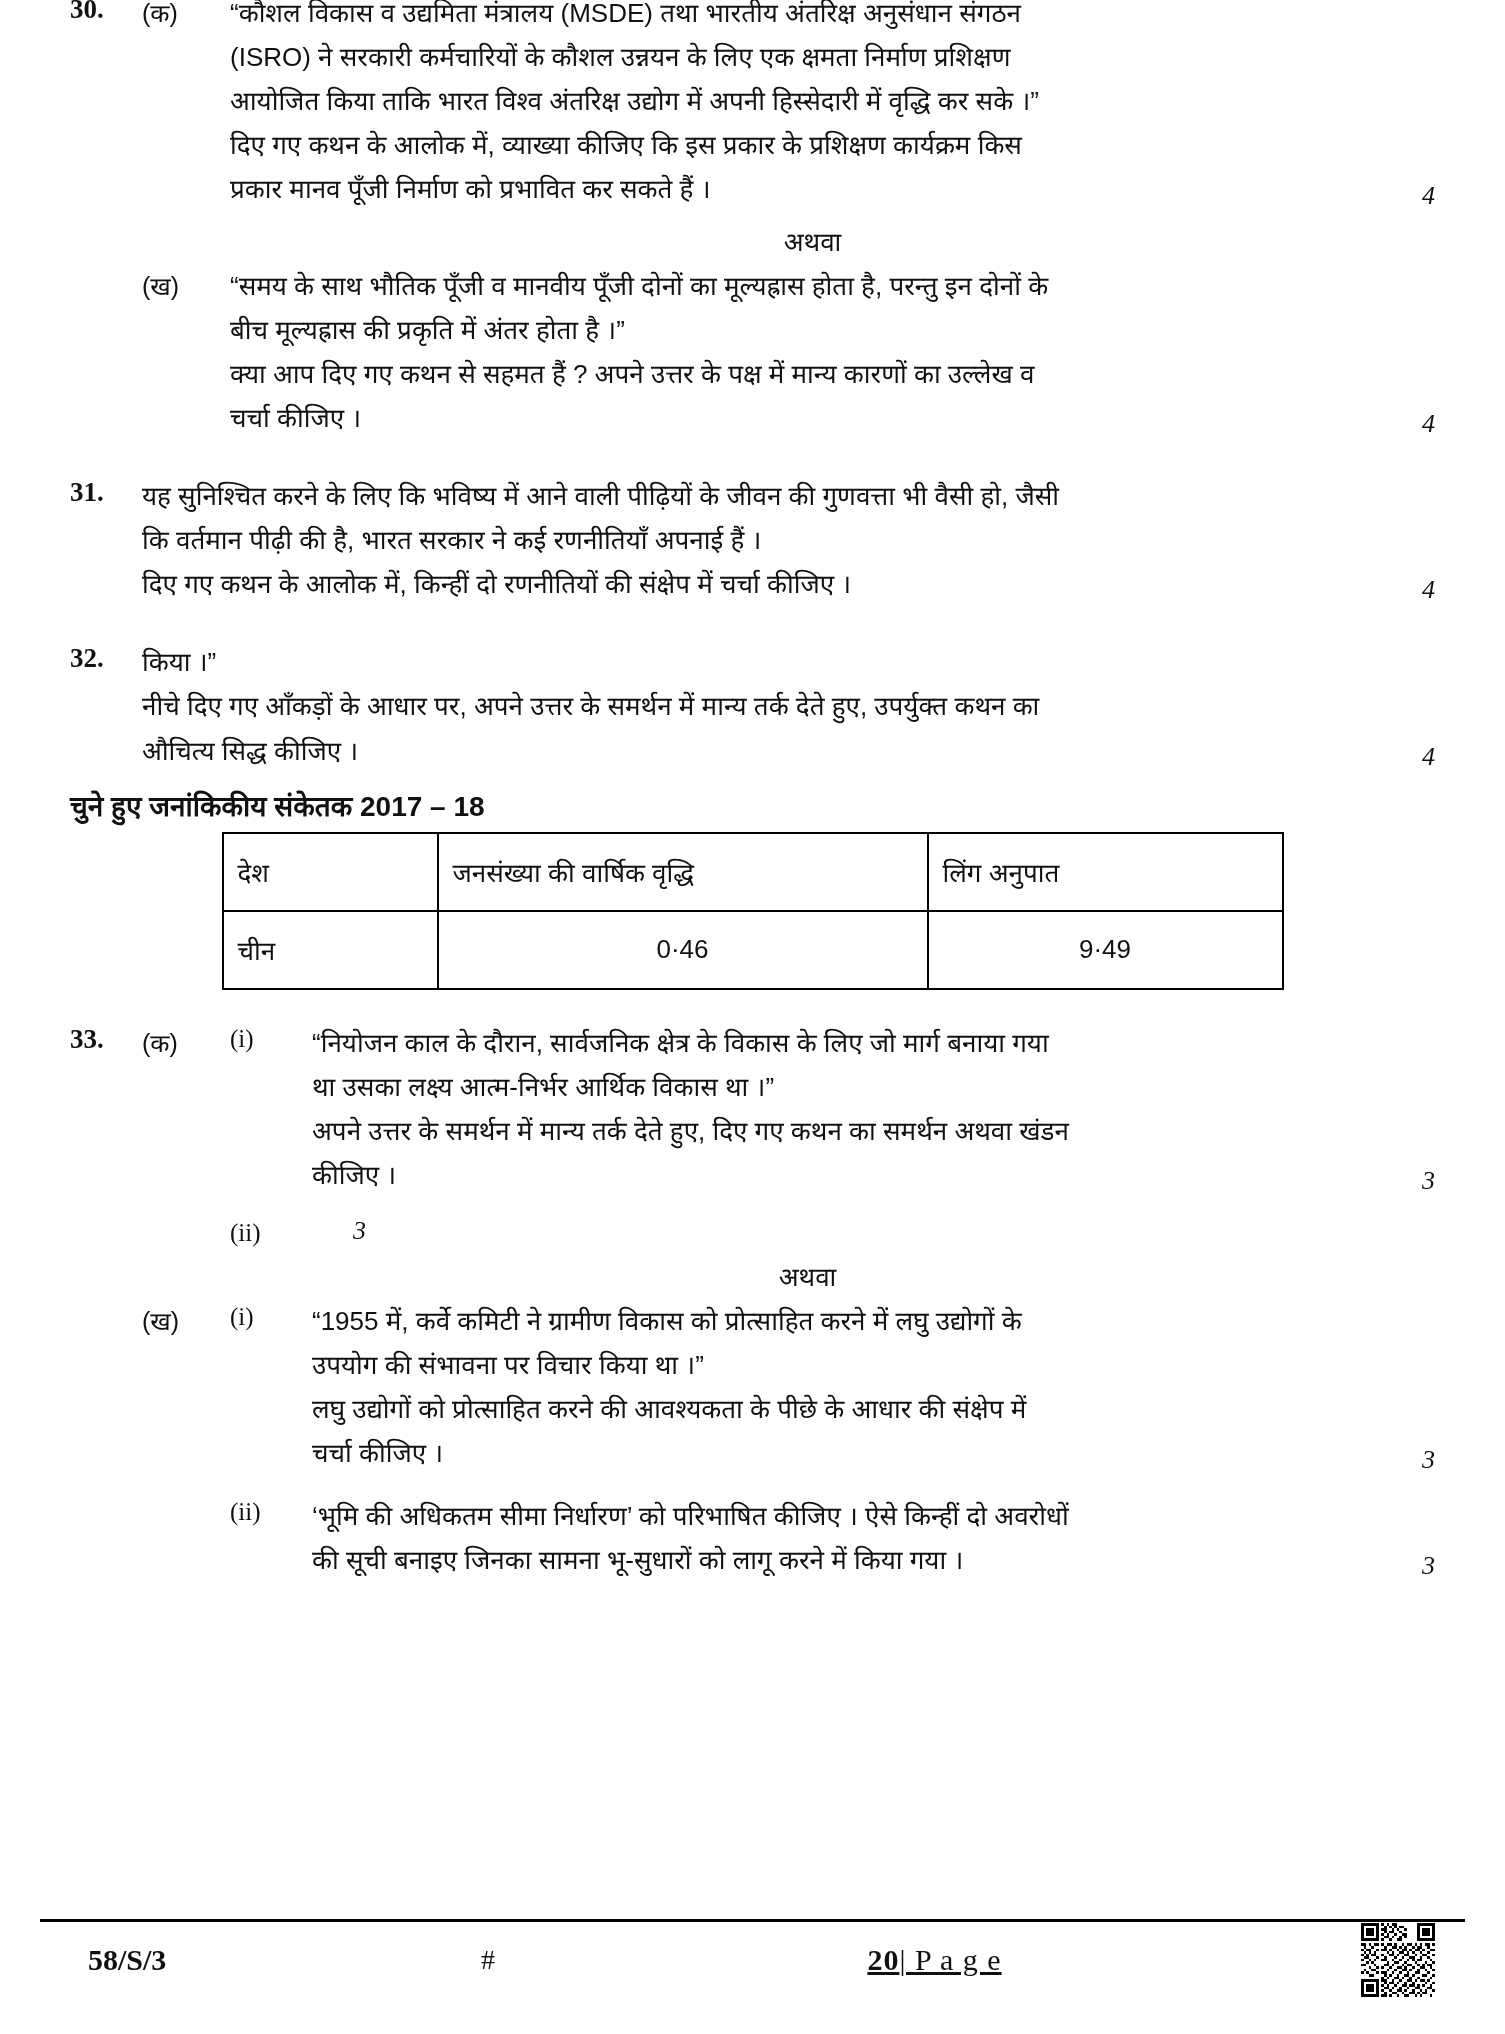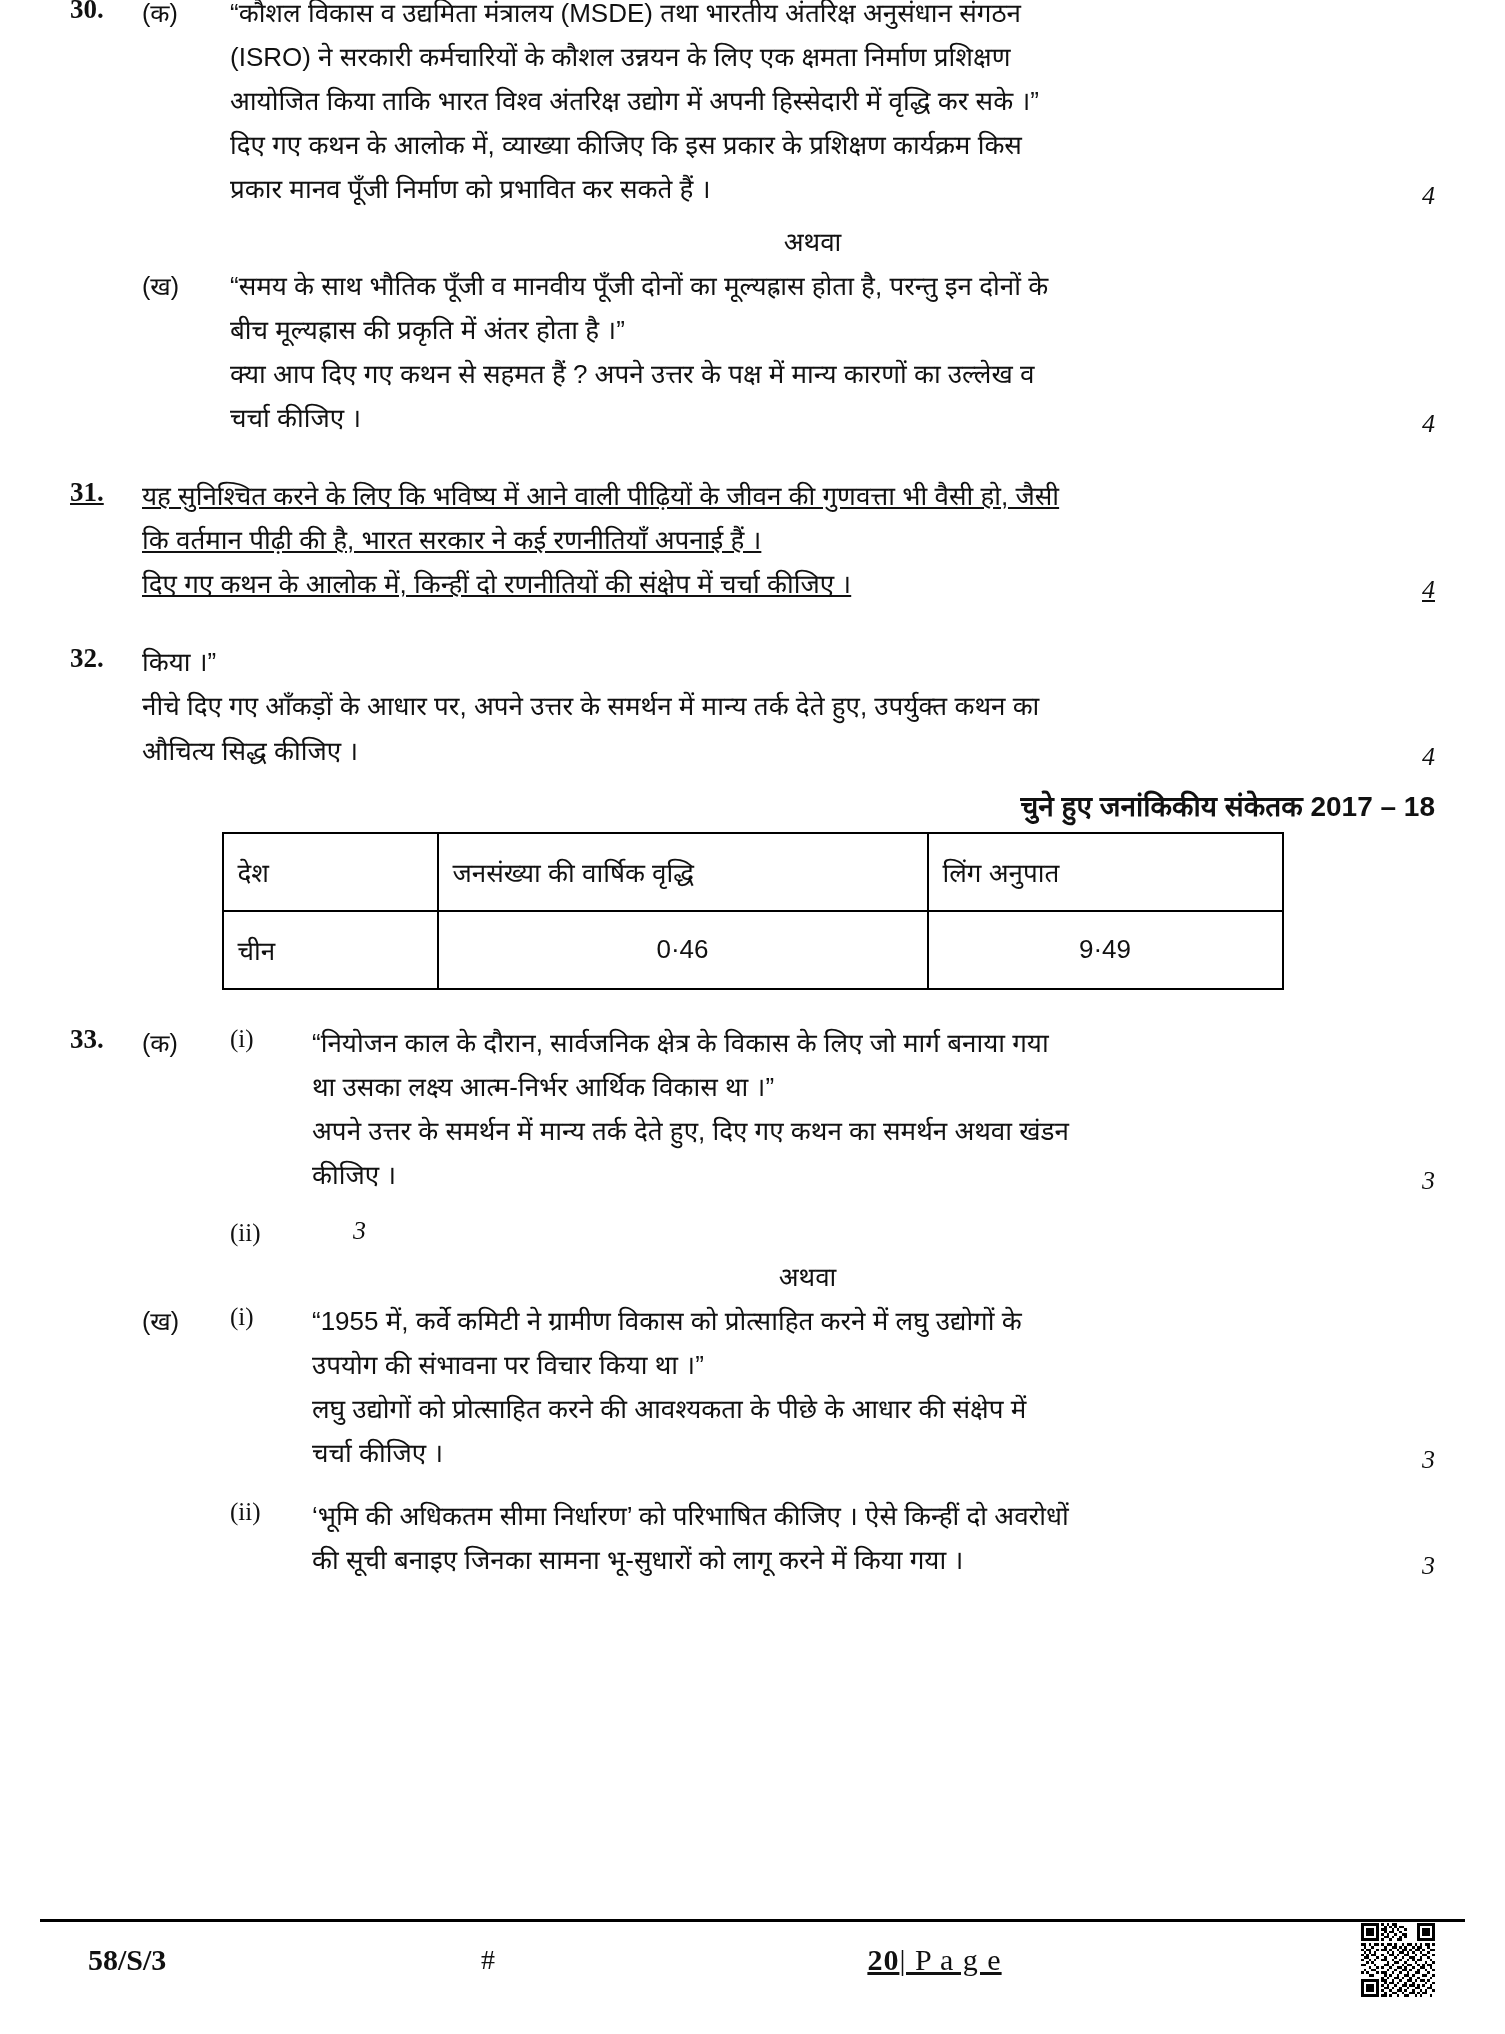--- a/index.html
+++ b/index.html
@@ -77,21 +77,21 @@
   .athava {
     text-align: center;
     font-size: 26px;
     font-family: "Liberation Sans", sans-serif;
     margin: 10px 0 4px 0;
     padding-left: 120px;
   }
 
   
   .table-title {
-    text-align: right;
+    text-align: left;
     font-size: 28px;
     font-weight: bold;
     font-family: "Liberation Sans", sans-serif;
     margin: 12px 0 8px 0;
   }
   table.demo {
     border-collapse: collapse;
     margin: 0 auto;
     width: 1060px;
     table-layout: fixed;
@@ -190,21 +190,21 @@
     <div class="qpart">(ख)</div>
     <div class="qbody">
       <p>“समय के साथ भौतिक पूँजी व मानवीय पूँजी दोनों का मूल्यह्रास होता है, परन्तु इन दोनों के</p>
       <p>बीच मूल्यह्रास की प्रकृति में अंतर होता है ।”</p>
       <p>क्या आप दिए गए कथन से सहमत हैं ? अपने उत्तर के पक्ष में मान्य कारणों का उल्लेख व</p>
       <p>चर्चा कीजिए ।</p>
     </div>
     <div class="marks">4</div>
   </div>
 
-  <div class="q" style="margin-top:34px;text-decoration:underline;">
+  <div class="q" style="margin-top:34px;">
     <div class="qnum">31.</div>
     <div class="qbody">
       <p>यह सुनिश्चित करने के लिए कि भविष्य में आने वाली पीढ़ियों के जीवन की गुणवत्ता भी वैसी हो, जैसी</p>
       <p>कि वर्तमान पीढ़ी की है, भारत सरकार ने कई रणनीतियाँ अपनाई हैं ।</p>
       <p>दिए गए कथन के आलोक में, किन्हीं दो रणनीतियों की संक्षेप में चर्चा कीजिए ।</p>
     </div>
     <div class="marks">4</div>
   </div>
 
   <div class="q" style="margin-top:34px;">

